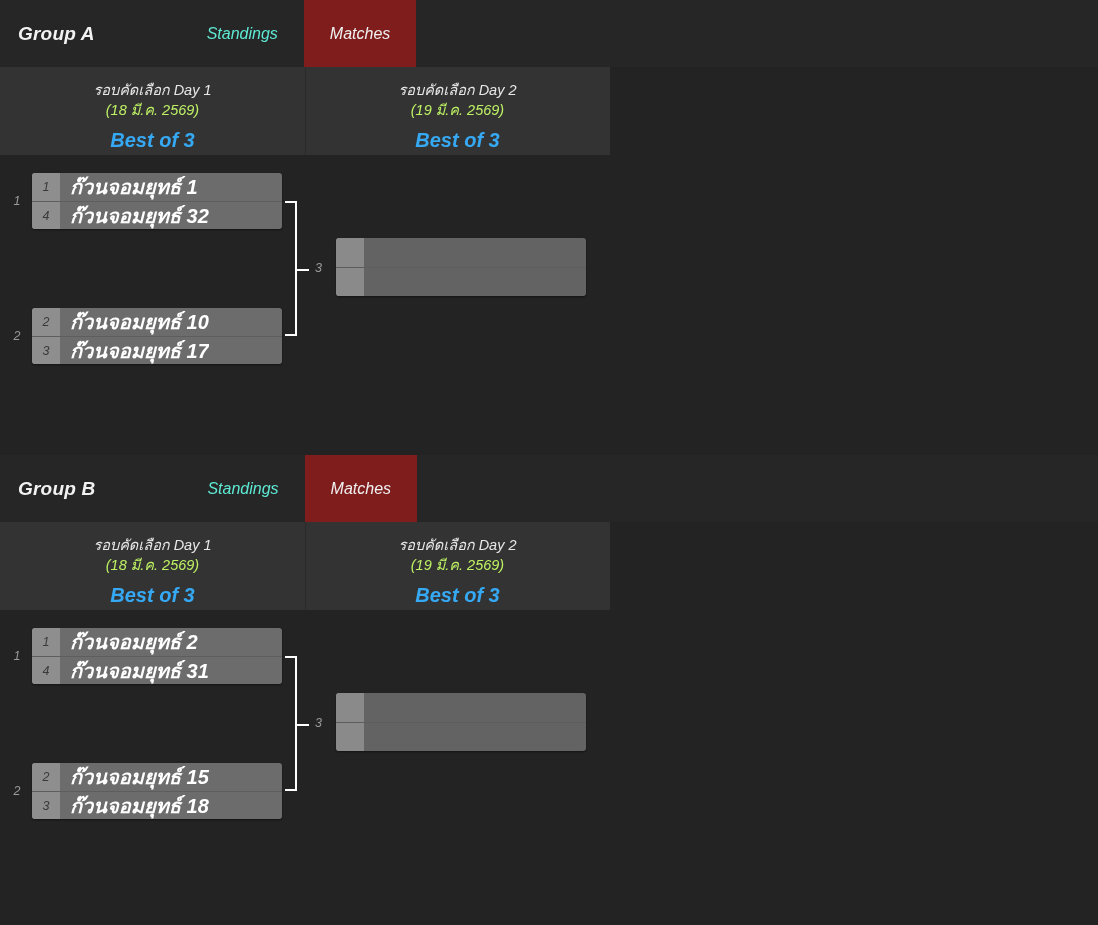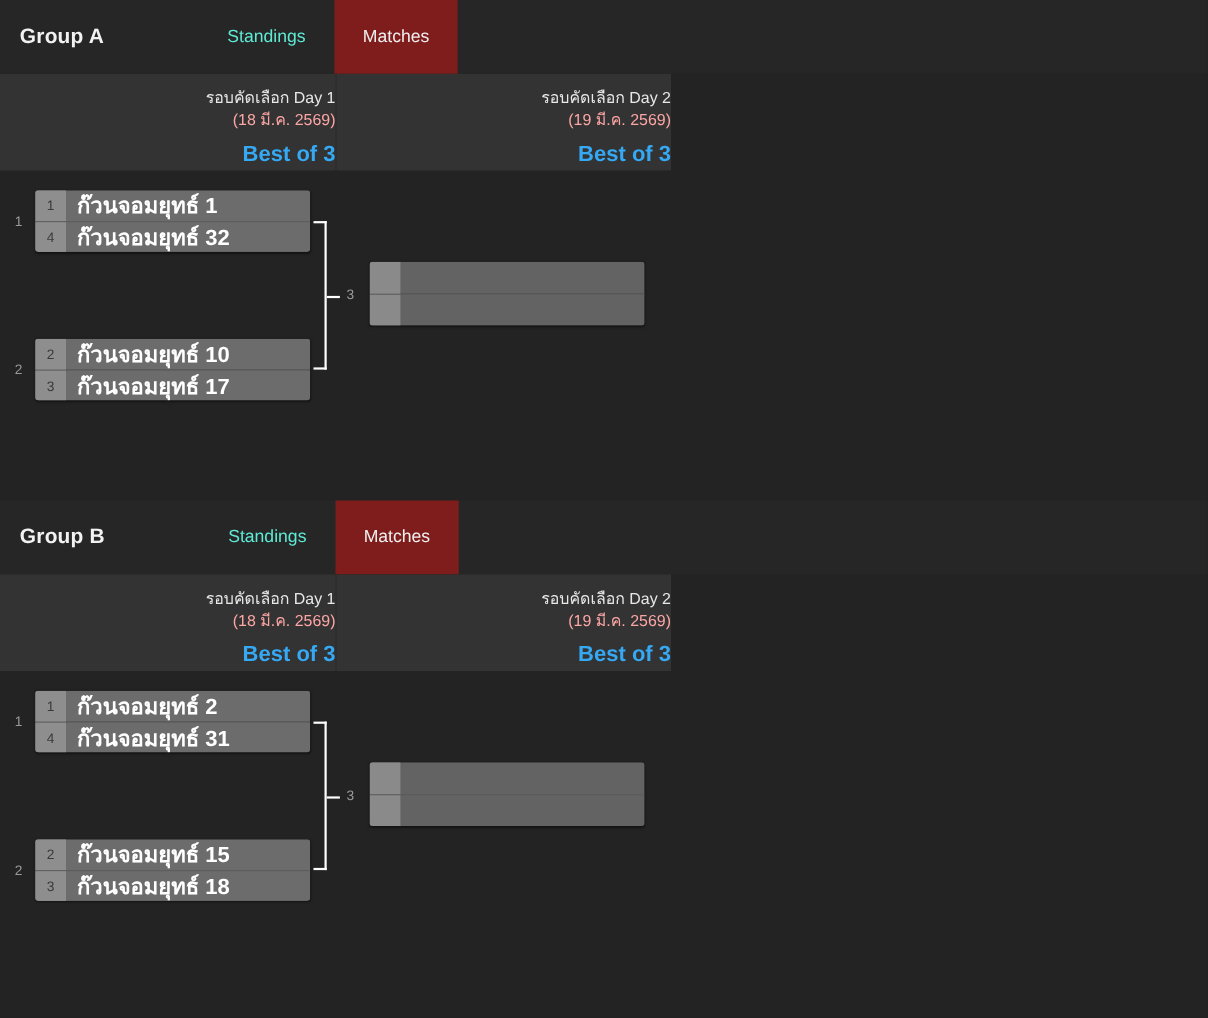--- a/index.html
+++ b/index.html
@@ -5,21 +5,21 @@
   * { box-sizing: border-box; margin: 0; padding: 0; }
 
   html, body {
     width: 1098px;
     height: 925px;
     background: #232323;
     font-family: "Liberation Sans", "DejaVu Sans", sans-serif;
     overflow: hidden;
   }
 
-  .page { width: 1098px; height: 822px; position: relative; background: #232323; }
+  .page { width: 1098px; height: 822px; position: relative; background: #232323; font-style: italic; }
 
   
   .group-section { position: relative; width: 1098px; }
 
   
   .group-header {
     height: 67px;
     background: #262626;
     display: flex;
     align-items: center;
@@ -49,39 +49,39 @@
   
   .round-band {
     display: flex;
     width: 610px;
     background: #333333;
     height: 88px;
   }
   .round-col {
     width: 305px;
     padding-top: 13px;
-    text-align: right;
+    text-align: center;
     position: relative;
   }
   .round-col + .round-col::before {
     content: "";
     position: absolute;
     left: 0; top: 0; bottom: 0;
     width: 1px;
     background: #2a2a2a;
   }
   .round-name {
     font-size: 14.5px;
     color: #e8e8e8;
     line-height: 20px;
     white-space: nowrap;
   }
   .round-date {
     font-size: 14.5px;
-    color: #fca5a5;
+    color: #bef264;
     line-height: 20px;
     white-space: nowrap;
   }
   .round-format {
     font-size: 20px;
     font-weight: bold;
     color: #36a9f4;
     margin-top: 9px;
     white-space: nowrap;
   }

